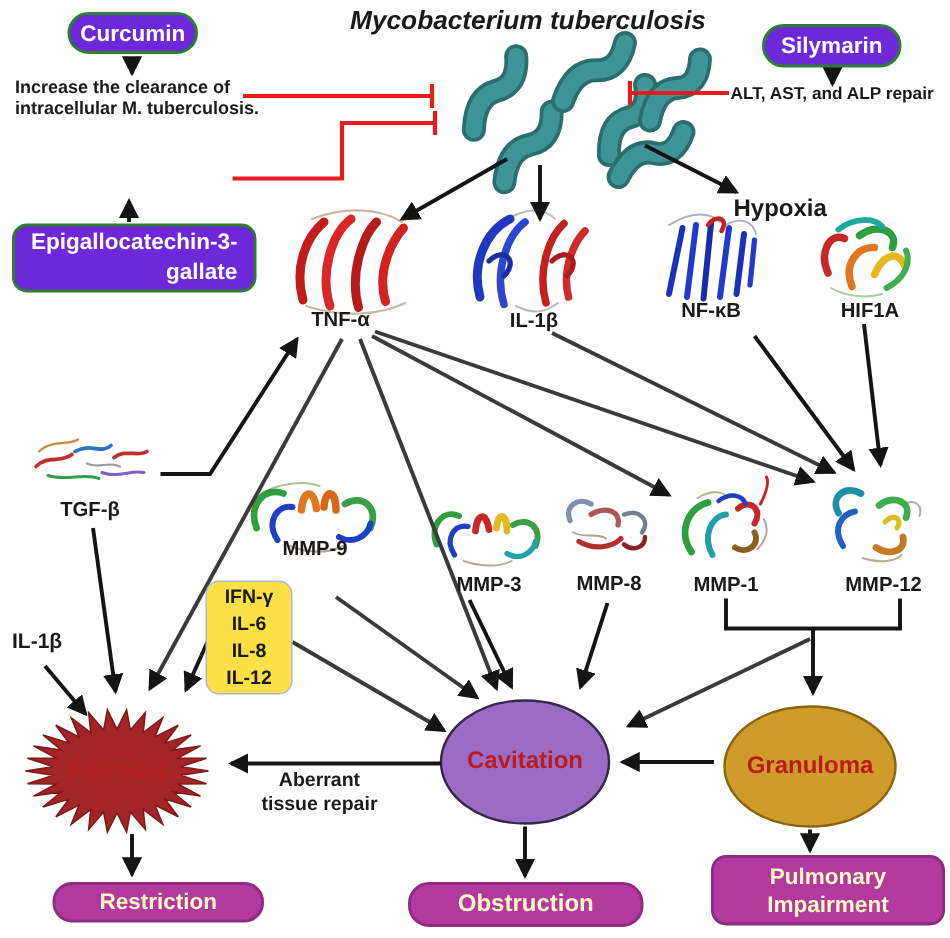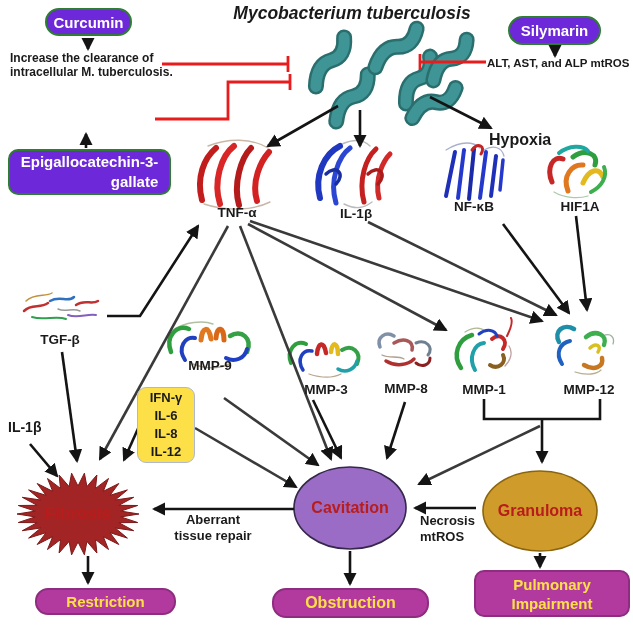--- a/index.html
+++ b/index.html
@@ -23,21 +23,21 @@
   .hypoxia{left:489px;top:131px;font-size:16px;font-weight:bold;}
   .il1bside{left:8px;top:419px;font-size:14px;font-weight:bold;}
   .plabel{font-size:13.5px;font-weight:bold;white-space:nowrap;}
   .cytobox{left:137px;top:387px;width:56px;height:74px;background:#fde047;border:1.5px solid #b0b8d0;
            border-radius:9px;font-size:13px;font-weight:bold;line-height:18px;text-align:center;
            display:flex;align-items:center;justify-content:center;}
   .shape-label{color:#b91c1c;font-weight:bold;}
   .fibrosis-label{left:78px;top:514px;font-size:17px;}
   .cavitation-label{left:350px;top:508px;font-size:16px;}
   .granuloma-label{left:540px;top:511px;font-size:16px;}
-  .mbox{background:#b23a9e;border:2.5px solid #8e2c80;color:#fde047;font-weight:bold;
+  .mbox{background:#b23a9e;border:2.5px solid #8e2c80;color:#fef9c3;font-weight:bold;
         display:flex;align-items:center;justify-content:center;text-align:center;box-sizing:border-box;}
   .restriction{left:35px;top:588px;width:141px;height:27px;border-radius:13px;font-size:15px;}
   .obstruction{left:272px;top:588px;width:157px;height:30px;border-radius:14px;font-size:16px;}
   .pulmonary{left:474px;top:570px;width:156px;height:47px;border-radius:10px;font-size:15px;line-height:19px;}
   .aberrant{left:213px;top:512px;font-size:13px;font-weight:bold;line-height:16px;}
   .necrosis{left:420px;top:513px;font-size:13px;font-weight:bold;line-height:16px;}
 </style>
 </head>
 <body>
 
@@ -219,25 +219,25 @@
 
 <div class="abs title ctr">Mycobacterium tuberculosis</div>
 
 <div class="abs gbox curcumin">Curcumin</div>
 <div class="abs gbox silymarin">Silymarin</div>
 <div class="abs gbox egcg pre">Epigallocatechin-3-
 gallate</div>
 
 <div class="abs note pre clearance">Increase the clearance of
 intracellular M. tuberculosis.</div>
-<div class="abs note enzymes">ALT, AST, and ALP mtROS</div>
+<div class="abs note enzymes">ALT, AST, and ALP repair</div>
 <div class="abs hypoxia">Hypoxia</div>
 <div class="abs il1bside">IL-1β</div>
 
-<div class="abs plabel ctr" style="left:237px;top:205px;">TNF-α</div>
+<div class="abs plabel ctr" style="left:227px;top:205px;">TNF-α</div>
 <div class="abs plabel ctr" style="left:356px;top:206px;">IL-1β</div>
 <div class="abs plabel ctr" style="left:474px;top:199px;">NF-κB</div>
 <div class="abs plabel ctr" style="left:580px;top:199px;">HIF1A</div>
 <div class="abs plabel ctr" style="left:60px;top:332px;">TGF-β</div>
 <div class="abs plabel ctr" style="left:210px;top:358px;">MMP-9</div>
 <div class="abs plabel ctr" style="left:326px;top:382px;">MMP-3</div>
 <div class="abs plabel ctr" style="left:406px;top:381px;">MMP-8</div>
 <div class="abs plabel ctr" style="left:484px;top:382px;">MMP-1</div>
 <div class="abs plabel ctr" style="left:589px;top:382px;">MMP-12</div>
 
@@ -245,21 +245,19 @@
 IL-6
 IL-8
 IL-12</div>
 
 <div class="abs shape-label mid fibrosis-label">Fibrosis</div>
 <div class="abs shape-label mid cavitation-label">Cavitation</div>
 <div class="abs shape-label mid granuloma-label">Granuloma</div>
 
 <div class="abs ctr aberrant pre">Aberrant
 tissue repair</div>
-<div class="abs necrosis pre">Necrosis
-mtROS</div>
 
 <div class="abs mbox restriction">Restriction</div>
 <div class="abs mbox obstruction">Obstruction</div>
 <div class="abs mbox pulmonary pre">Pulmonary
 Impairment</div>
 
 </div>
 
 </body></html>

